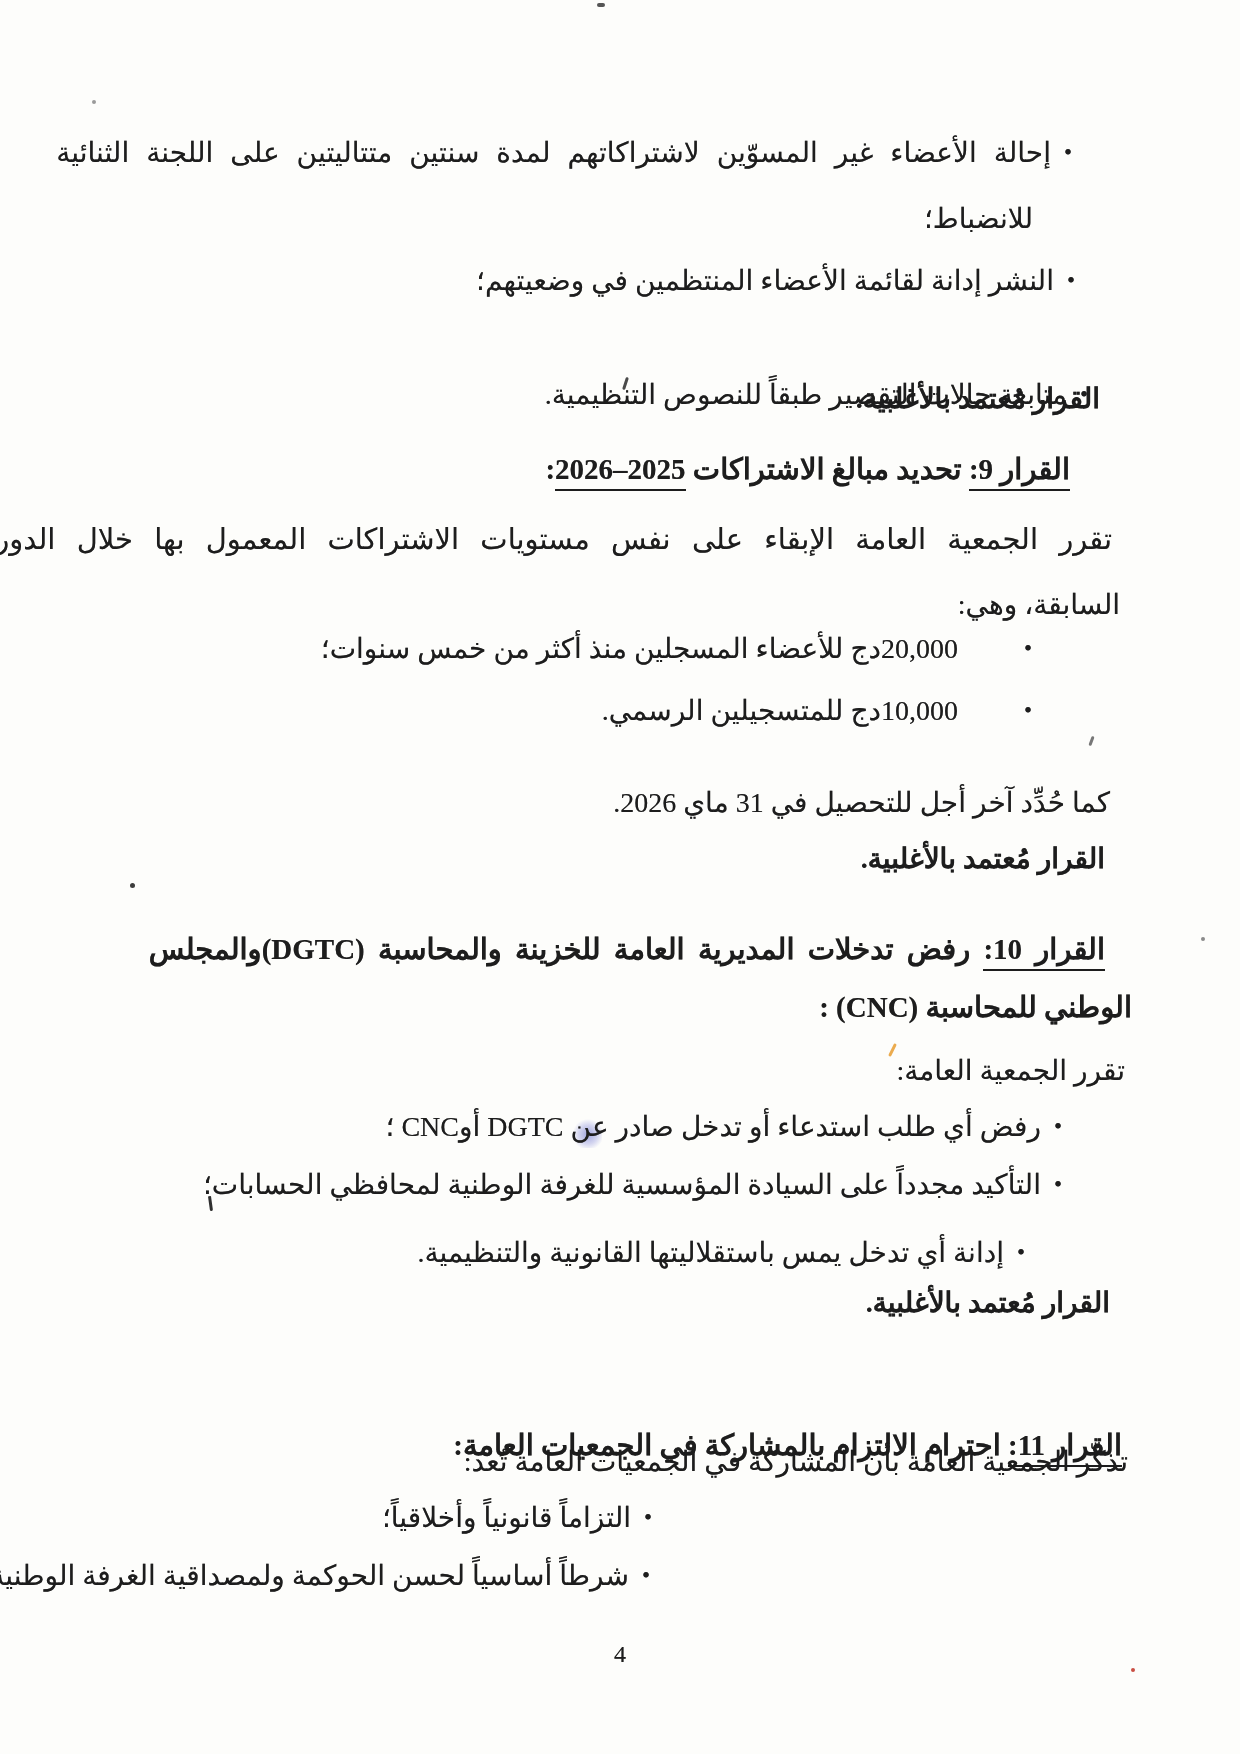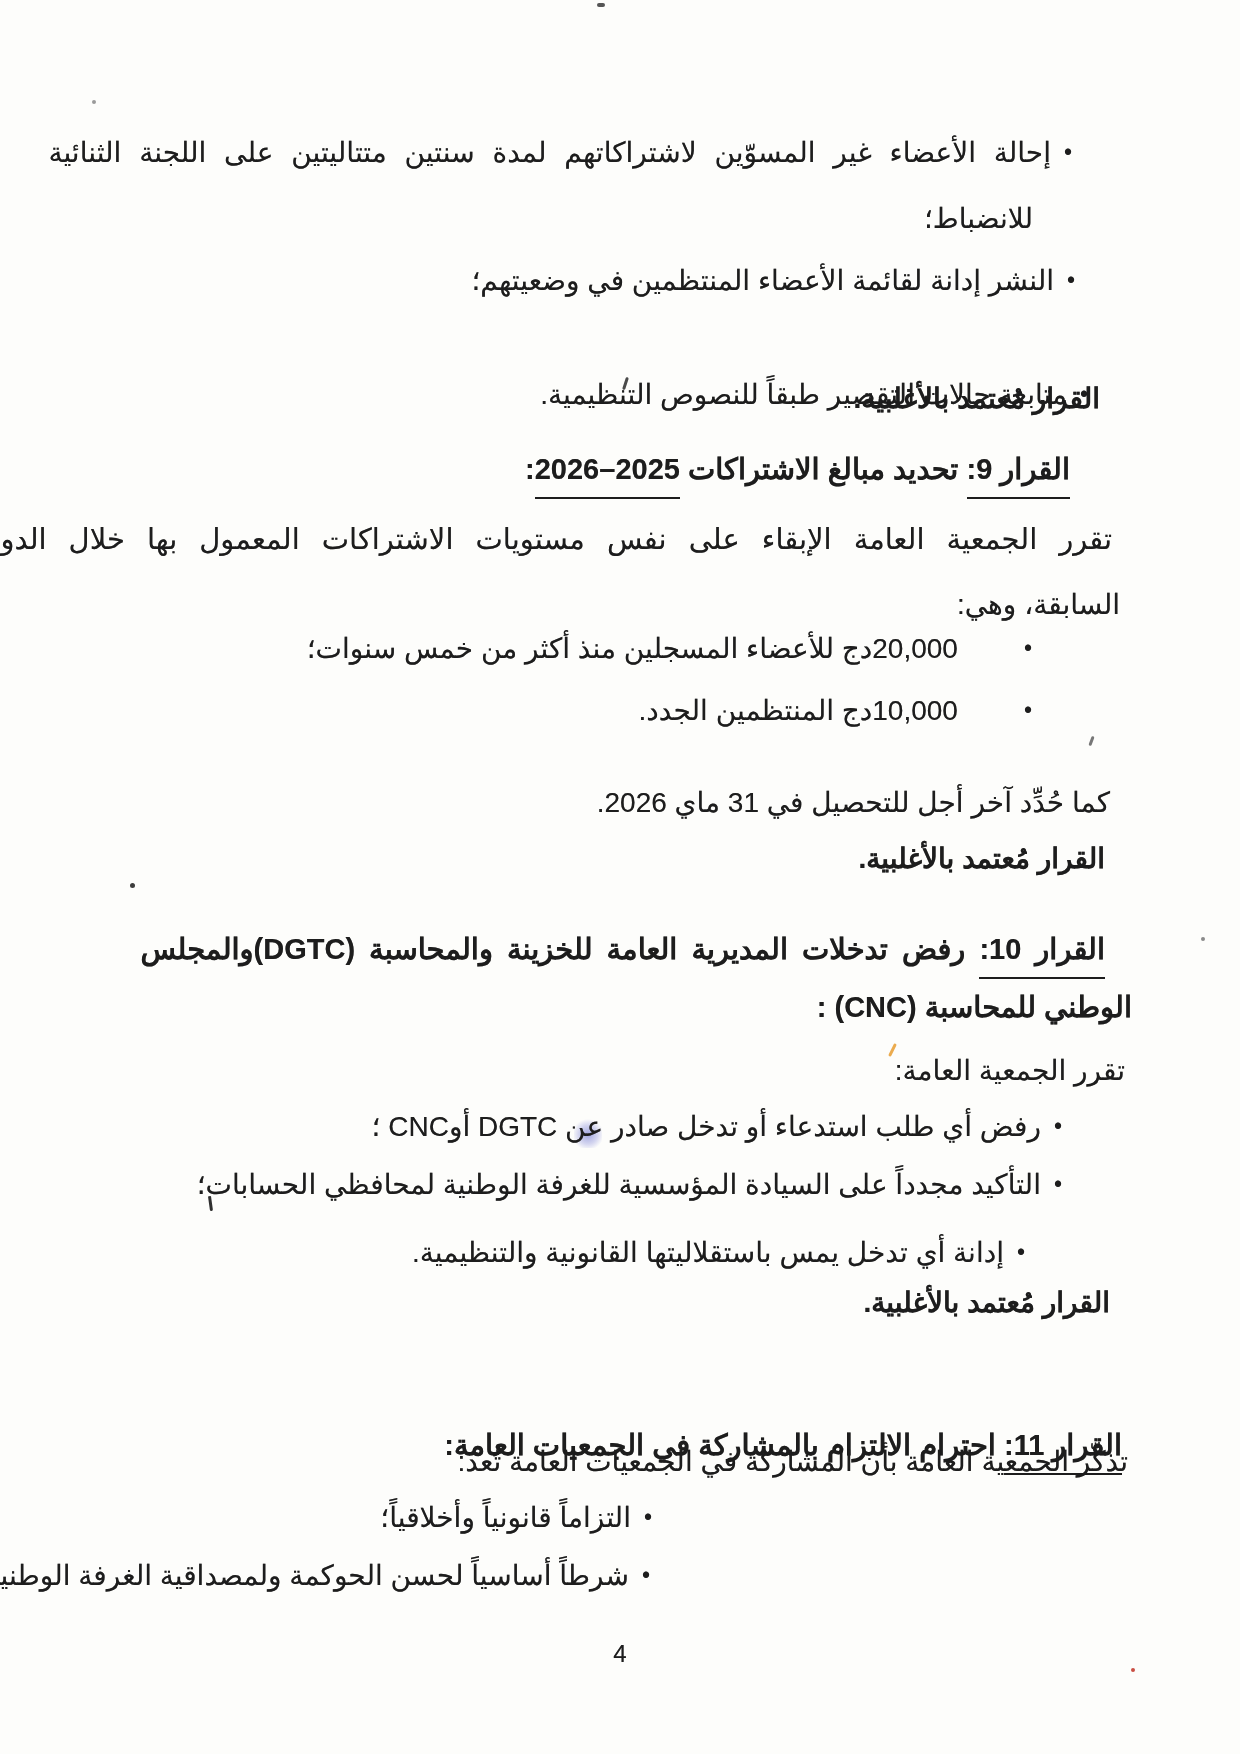--- a/index.html
+++ b/index.html
@@ -1,34 +1,34 @@
 <!DOCTYPE html>
 <html lang="ar" dir="rtl"><head>
 <meta charset="utf-8">
 <style>
   html,body{margin:0;padding:0;background:#ffffff;}
   .page{
     position:relative;
     width:1240px;height:1754px;
     background:#fdfdfb;
     direction:rtl;
-    font-family:Liberation Sans, sans-serif;
+    font-family:Liberation Serif, serif;
     color:#1d1d1d;
     overflow:hidden;
   }
   .line{
     position:absolute;
     white-space:nowrap;
     font-size:28px;
     line-height:1.35;
     text-shadow:0 0 0.6px rgba(25,25,25,.55);
   }
   .bold{font-weight:bold;}
   .head{font-size:29px;font-weight:bold;}
-  .u{border-bottom:2.5px solid currentColor;padding-bottom:12px;}
+  .u{border-bottom:2.5px solid currentColor;padding-bottom:4px;}
   .blt{display:inline-block;margin-left:13px;font-size:23px;vertical-align:2px;}
   .blt-far{margin-left:66px;}
   .artifact{position:absolute;}
   .tick{width:3px;height:13px;background:#4a4a4a;border-radius:2px;}
   .dotmark{border-radius:50%;}
   .pageno{font-size:24px;text-align:center;}
 </style>
 </head>
 <body>
 
@@ -67,21 +67,21 @@
   <div class="line" style="top:520px;right:128px;word-spacing:14px;font-size:29px;">
     <span>تقرر الجمعية العامة الإبقاء على نفس مستويات الاشتراكات المعمول بها خلال الدورة</span>
   </div>
   <div class="line" style="top:586px;right:120px;">
     <span>السابقة، وهي:</span>
   </div>
   <div class="line" style="top:630px;right:208px;">
     <span class="blt blt-far">•</span><span>20,000دج للأعضاء المسجلين منذ أكثر من خمس سنوات؛</span>
   </div>
   <div class="line" style="top:692px;right:208px;">
-    <span class="blt blt-far">•</span><span>10,000دج المنتظمين الجدد.</span>
+    <span class="blt blt-far">•</span><span>10,000دج للمتسجيلين الرسمي.</span>
   </div>
   <div class="line" style="top:784px;right:130px;">
     <span>كما حُدِّد آخر أجل للتحصيل في 31 ماي 2026.</span>
   </div>
   <div class="line bold" style="top:840px;right:135px;">
     <span>القرار مُعتمد بالأغلبية.</span>
   </div>
 
   <div class="line head" style="top:930px;right:135px;word-spacing:6px;">
     <span class="u">القرار 10:</span> <span>رفض تدخلات المديرية العامة للخزينة والمحاسبة (DGTC)والمجلس</span>

